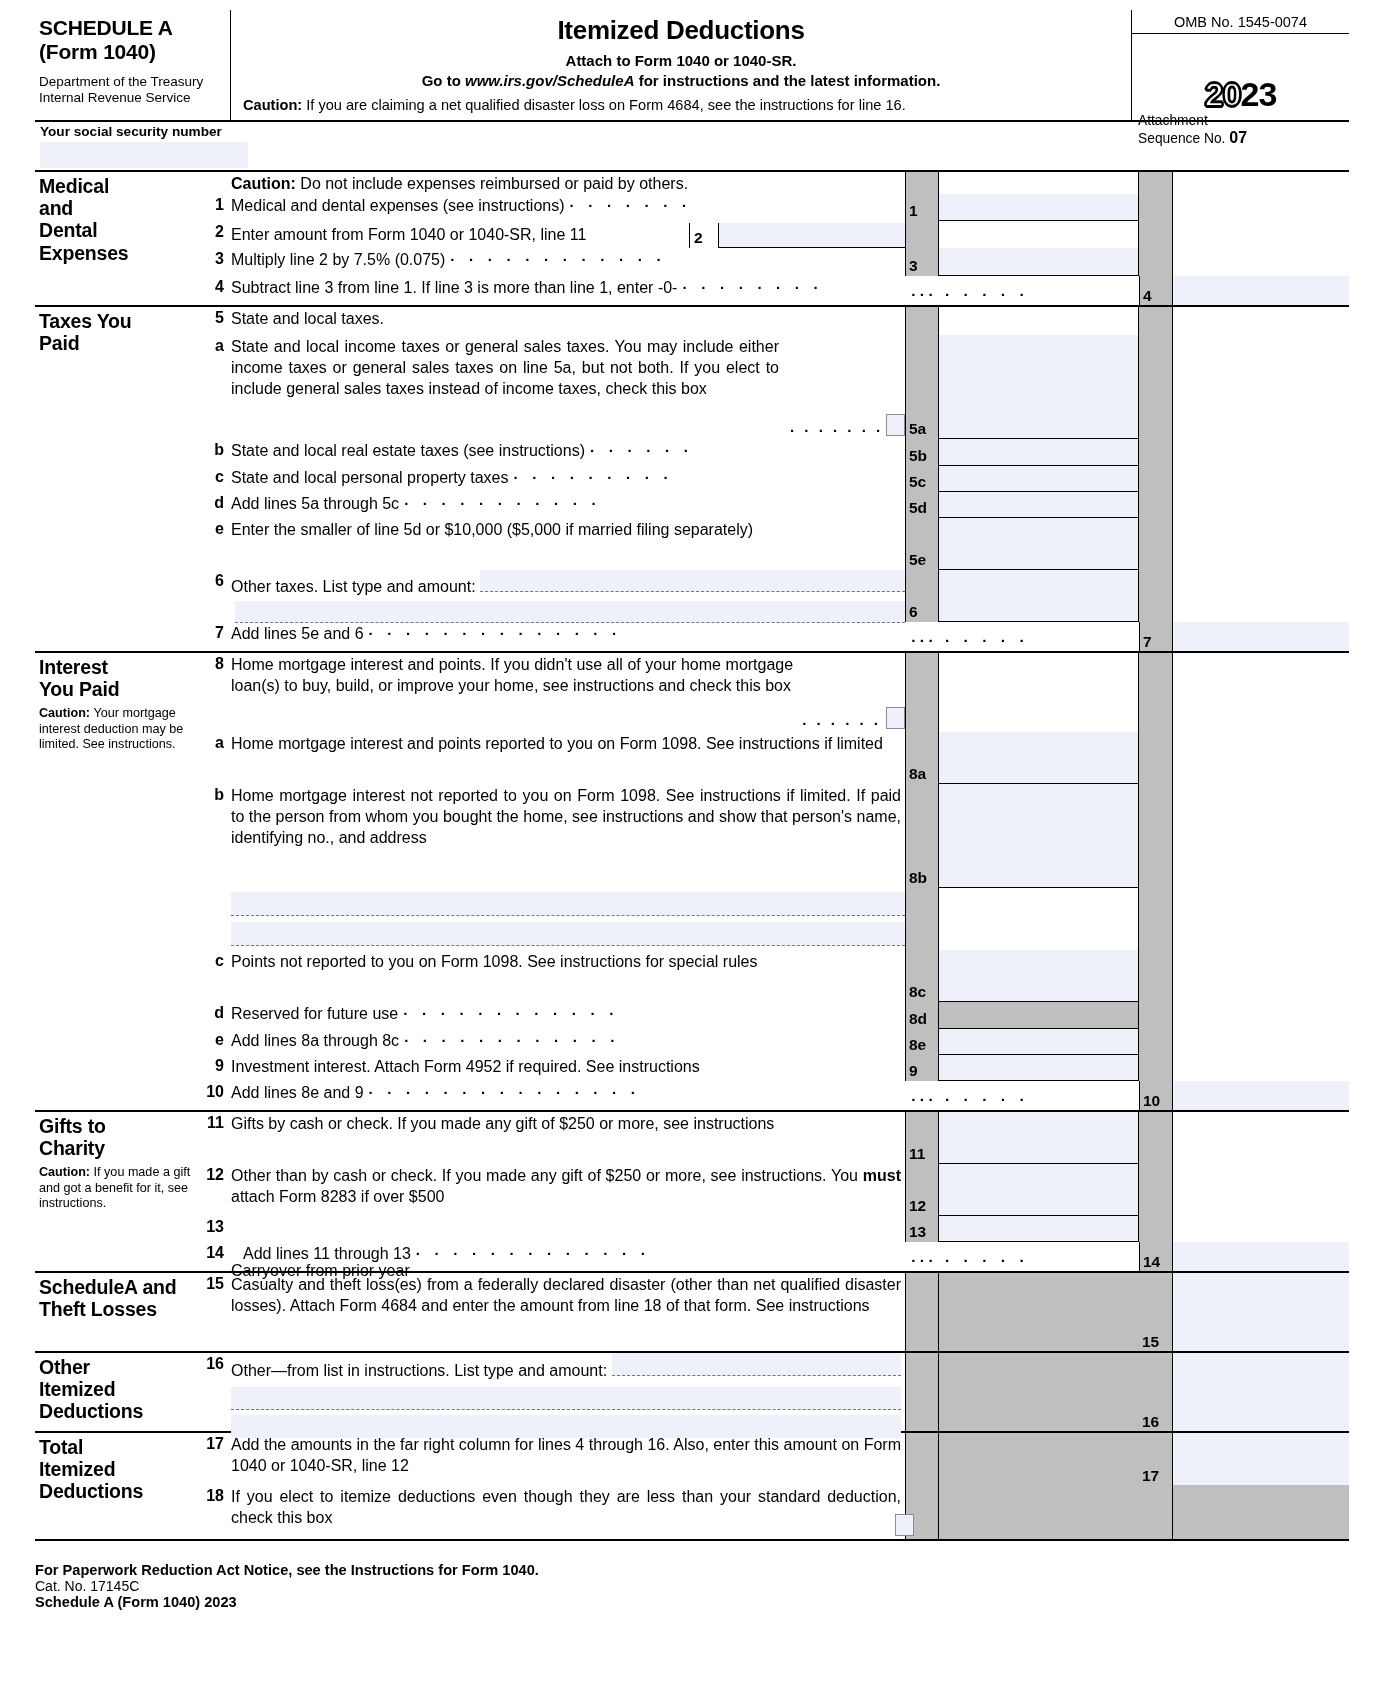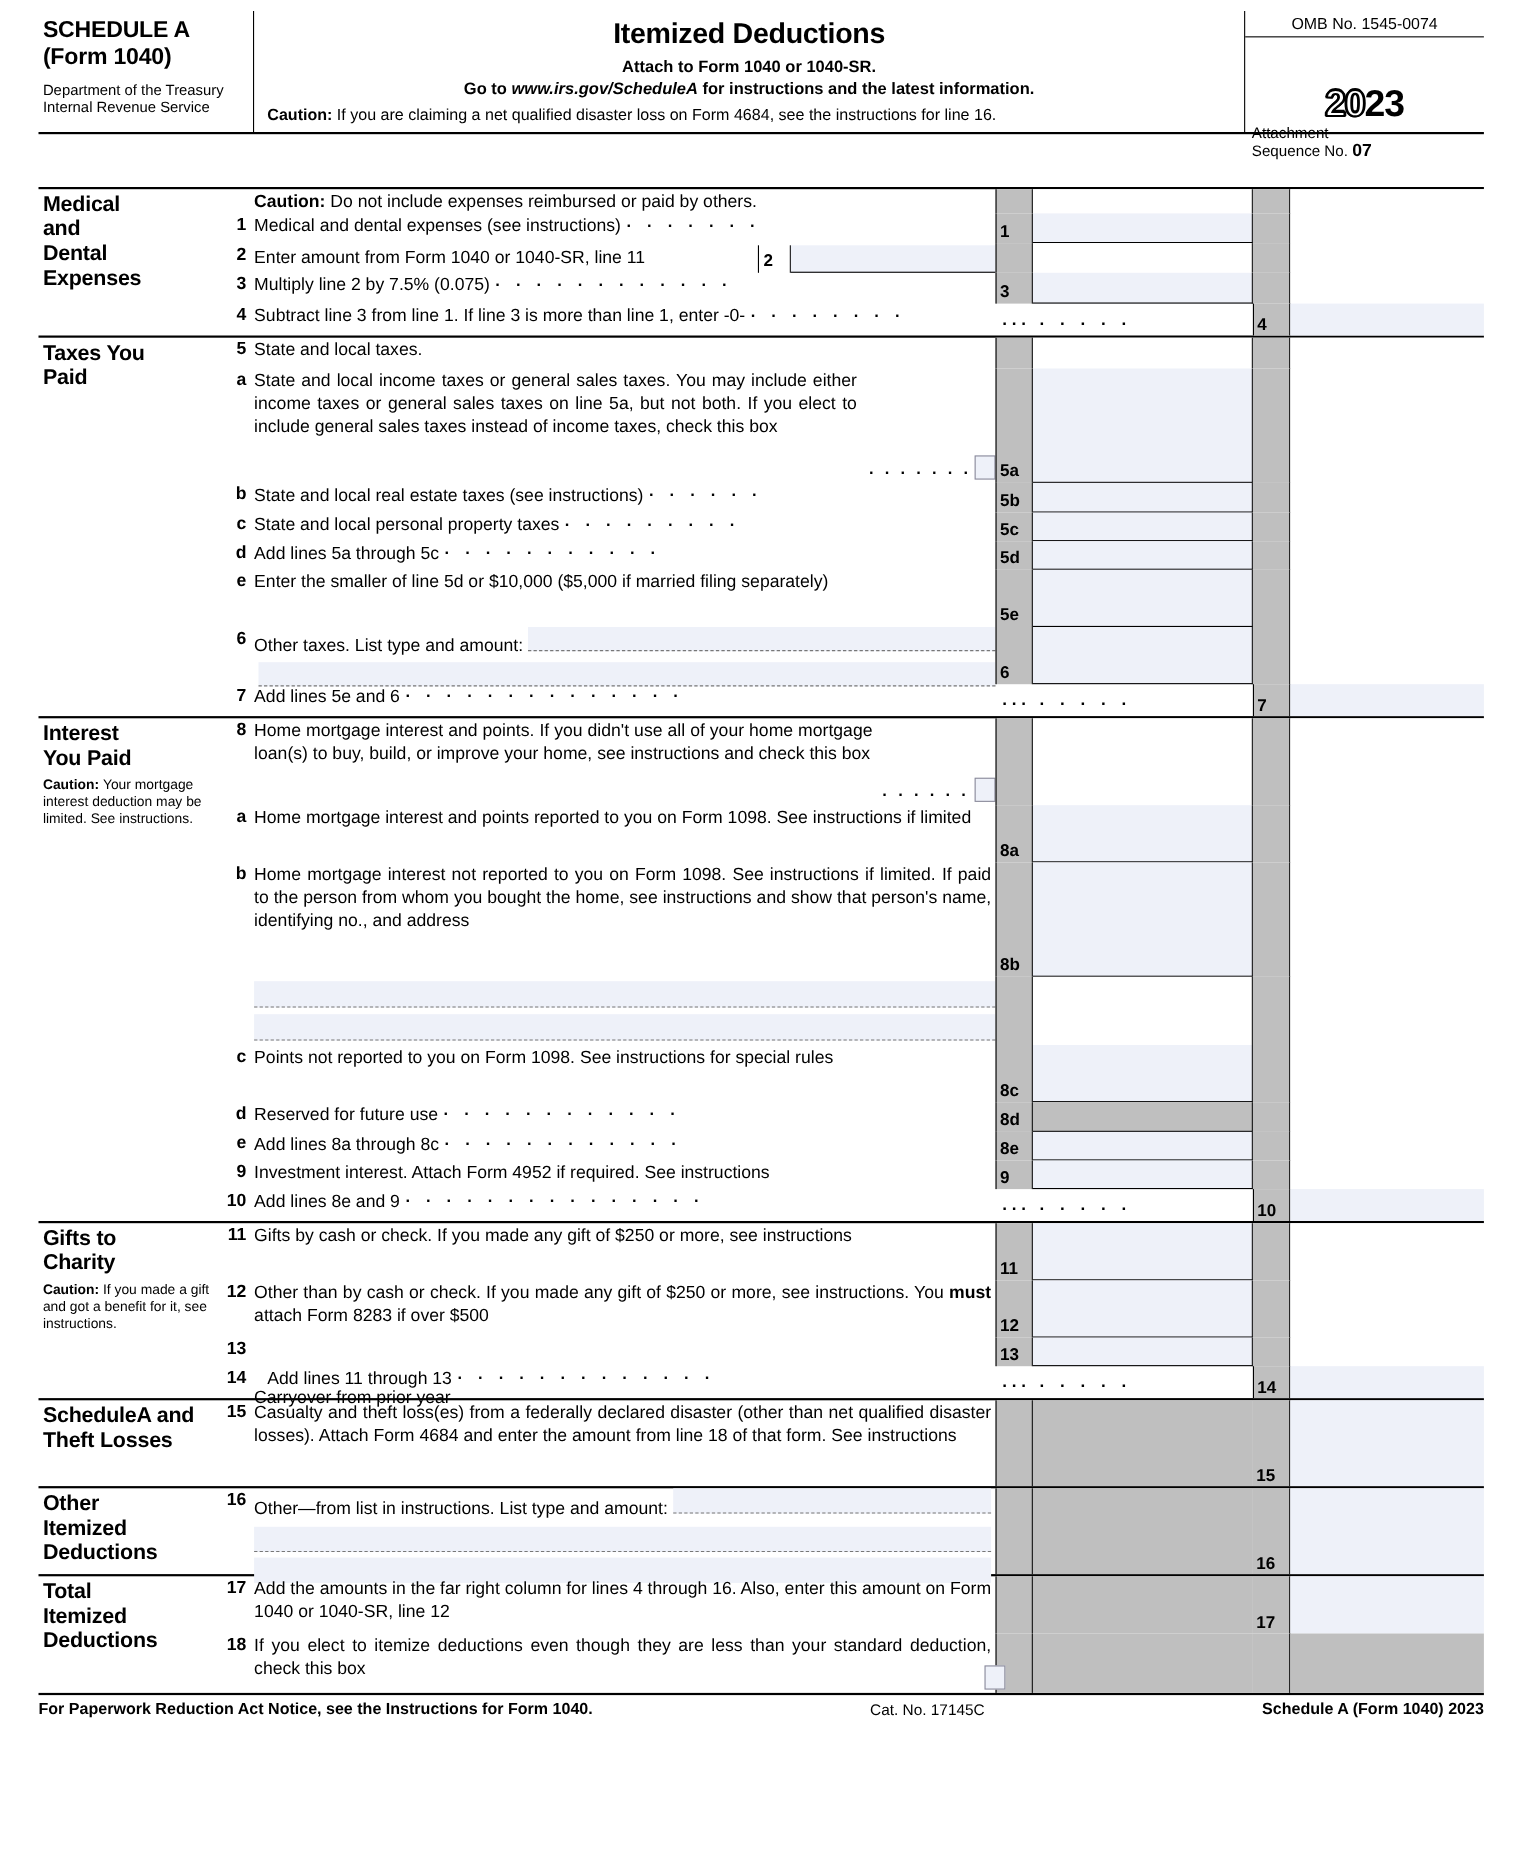--- a/index.html
+++ b/index.html
@@ -155,22 +155,23 @@
     border: 1.2px solid #8a8a9a;
     background: #eef1f9;
     vertical-align: -5px;
   }
 
   
   .footer {
     display: flex;
     border-top: 2.5px solid #000;
     font-size: 14.6px; font-weight: bold;
-    padding-top: 5px;
-    align-items: flex-end;
+    padding-top: 21px;
+    align-items: flex-start;
+    flex-direction: column;
   }
   .footer .f1 { flex: 0 0 auto; }
   .footer .f2 { flex: 1 1 auto; text-align: center; font-weight: normal; font-size: 14px; }
   .footer .f3 { flex: 0 0 auto; }
 
   
   .gridrow {
     display: grid;
     grid-template-columns: 1fr 34px 200px 34px 176px;
   }
@@ -232,20 +233,24 @@
         <div class="yeartxt"><span class="hollow">20</span><span>23</span></div>
         <div class="attach">
           <div>Attachment</div>
           <div><span>Sequence No.</span> <span class="no">07</span></div>
         </div>
       </div>
     </div>
   </div>
 
   <div class="namerow">
+    <div class="ssncell">
+      <div class="lbl b">Your social security number</div>
+      <div class="fill"></div>
+    </div>
   </div>
 
   <div class="section">
     <div class="catcol">
       <div class="cat">
         <div>Medical</div>
         <div>and</div>
         <div>Dental</div>
         <div>Expenses</div>
       </div>

